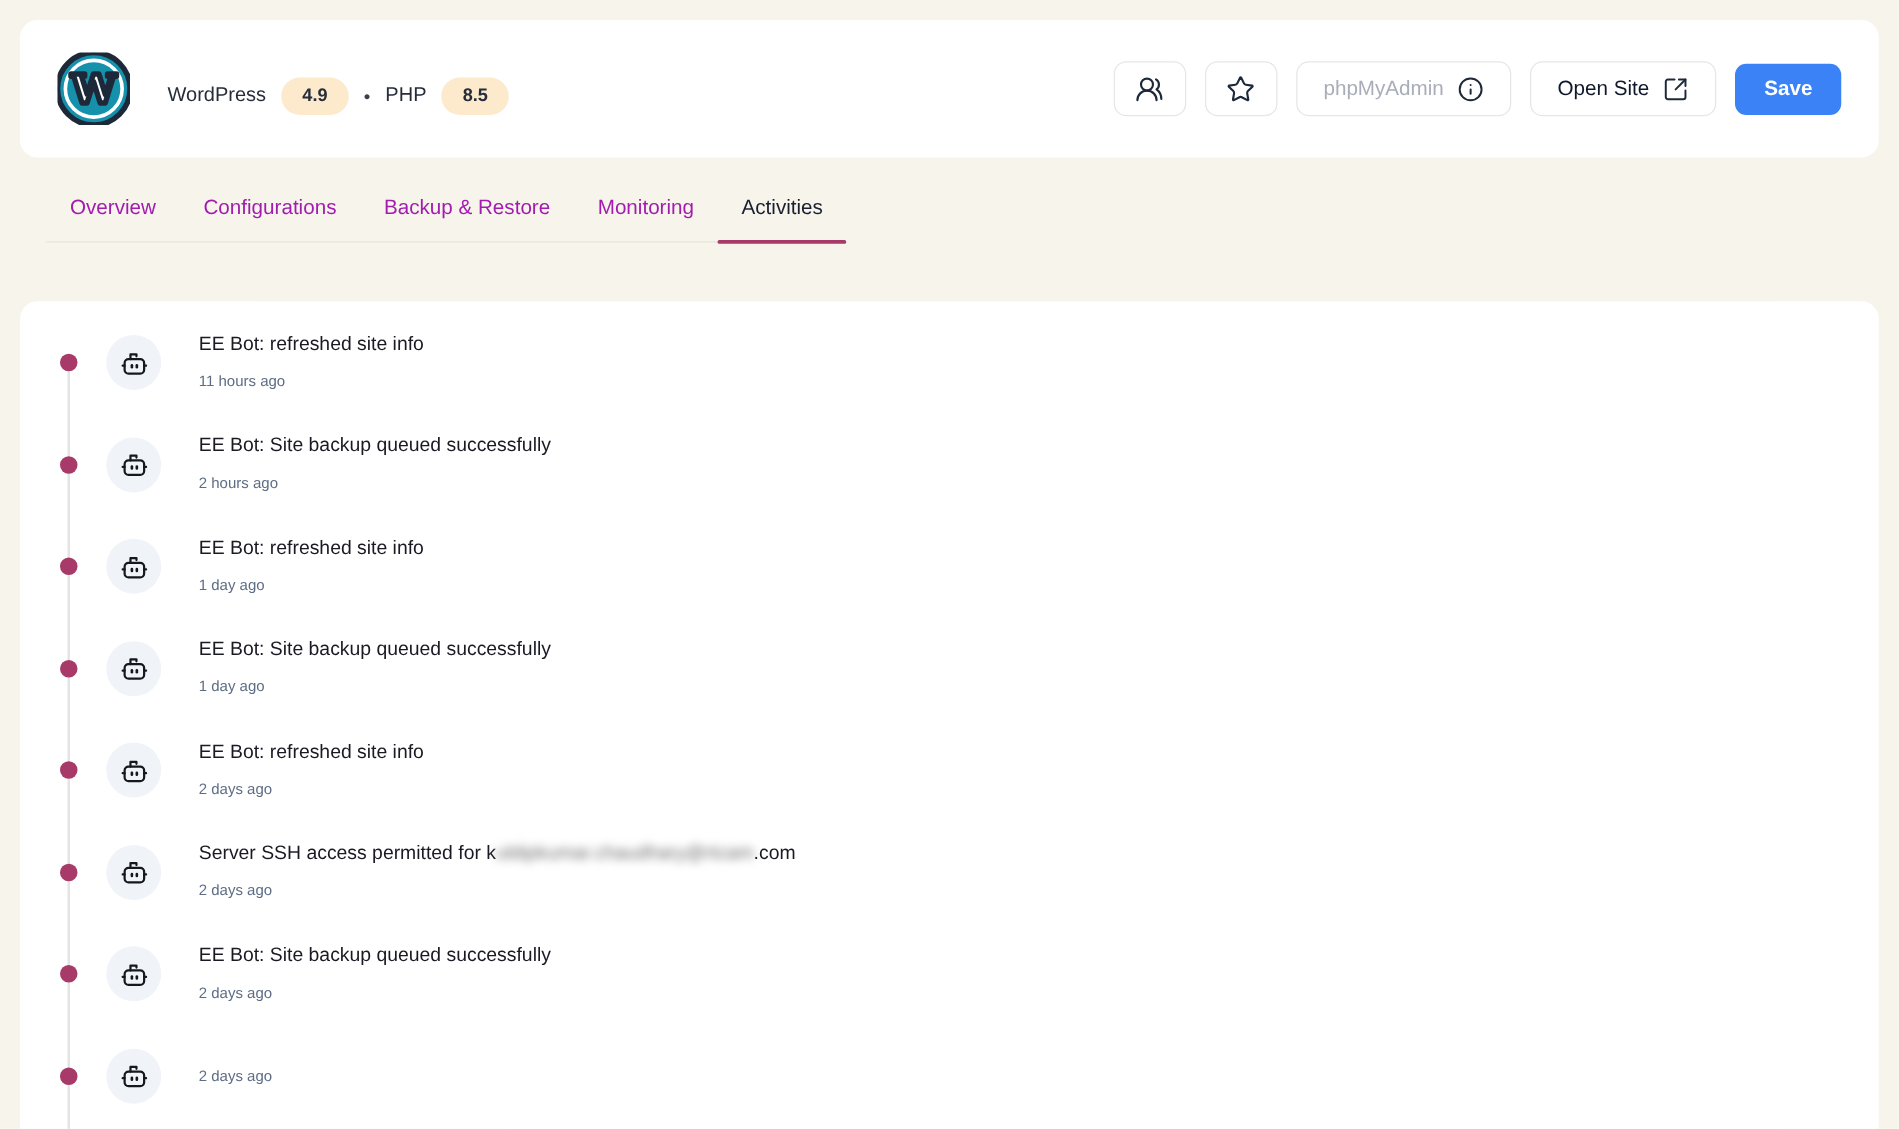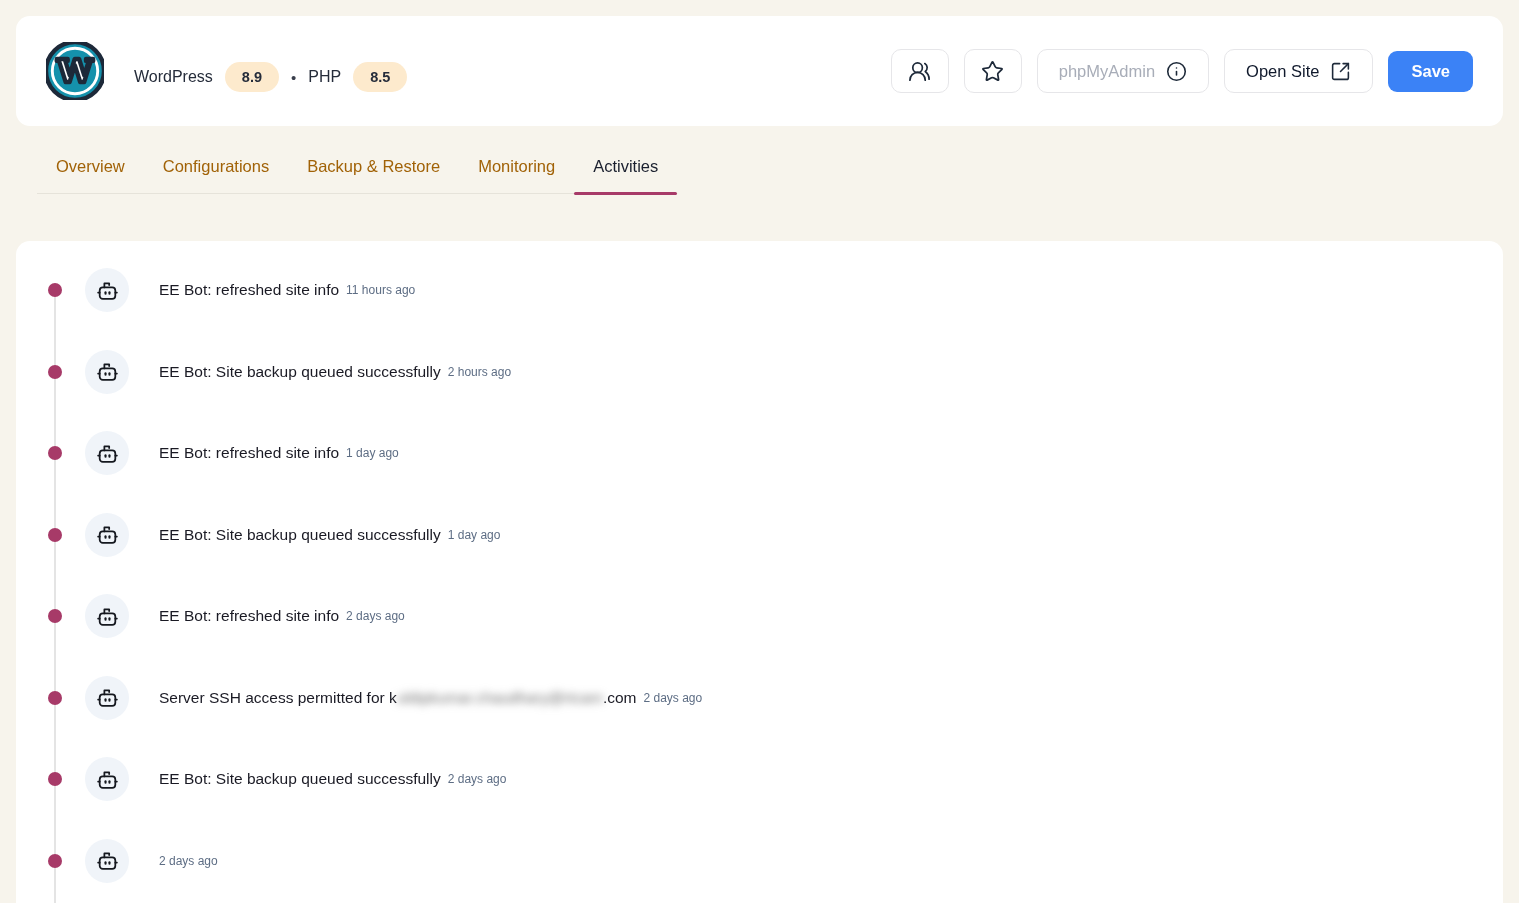--- a/index.html
+++ b/index.html
@@ -51,21 +51,21 @@
   .icon { display:inline-flex; }
   .icon svg { stroke:#1d2939; fill:none; stroke-width:1.8; stroke-linecap:round; stroke-linejoin:round; }
 
   
   .tabs {
     display:inline-flex; margin:18px 0 0 21px;
     border-bottom:1px solid #e6e3da;
   }
   .tab {
     position:relative; background:none; border:none; cursor:pointer;
-    font-family:inherit; font-size:16.5px; color:#a16207;
+    font-family:inherit; font-size:16.5px; color:#a21caf;
     padding:13px 19px 17px;
   }
   .tab.active { color:#1a1f2e; font-weight:400; }
   .tab.active::after {
     content:""; position:absolute; left:0; right:0; bottom:-2px; height:3px;
     background:#a73a68; border-radius:2px;
   }
 
   
   .content-card {
@@ -80,21 +80,21 @@
   }
   .tl-dot {
     position:absolute; left:32px; top:50%; margin-top:-7px;
     width:14px; height:14px; border-radius:50%; background:#a73a68;
   }
   .icon-circle {
     width:44px; height:44px; border-radius:50%; background:#f0f4f9;
     display:flex; align-items:center; justify-content:center; flex:0 0 auto;
   }
   .icon-circle svg { stroke:#15181f; fill:none; stroke-width:1.7; stroke-linecap:round; stroke-linejoin:round; }
-  .row-text { display:flex; gap:7px; }
+  .row-text { display:flex; flex-direction:column; gap:7px; }
   .row-title { font-size:15.5px; color:#1a1a24; line-height:22px; }
   .row-time  { font-size:12px; color:#5d6d84; line-height:22px; }
 </style>
 </head>
 <body>
 
 <div class="page">
 
   
   <div class="header-card">
@@ -102,21 +102,21 @@
       <span class="wp-logo icon">
         <svg viewBox="0 0 24 24" width="58" height="58">
           <circle cx="12" cy="12" r="12" fill="#1591ac"></circle>
           <circle cx="12" cy="12" r="9.4" fill="none" stroke="#ffffff" stroke-width="1.2"></circle>
           <text x="12" y="16.6" text-anchor="middle" font-family="DejaVu Serif, serif" font-size="13.2" font-weight="bold" fill="#ffffff">W</text>
         </svg>
       </span>
       <div>
         <div class="stack-row">
           <span>WordPress</span>
-          <span class="version-badge">8.9</span>
+          <span class="version-badge">4.9</span>
           <span class="sep-dot">•</span>
           <span>PHP</span>
           <span class="version-badge">8.5</span>
         </div>
       </div>
     </div>
 
     <div class="header-actions">
       <button class="btn icon-btn">
         <span class="icon">

